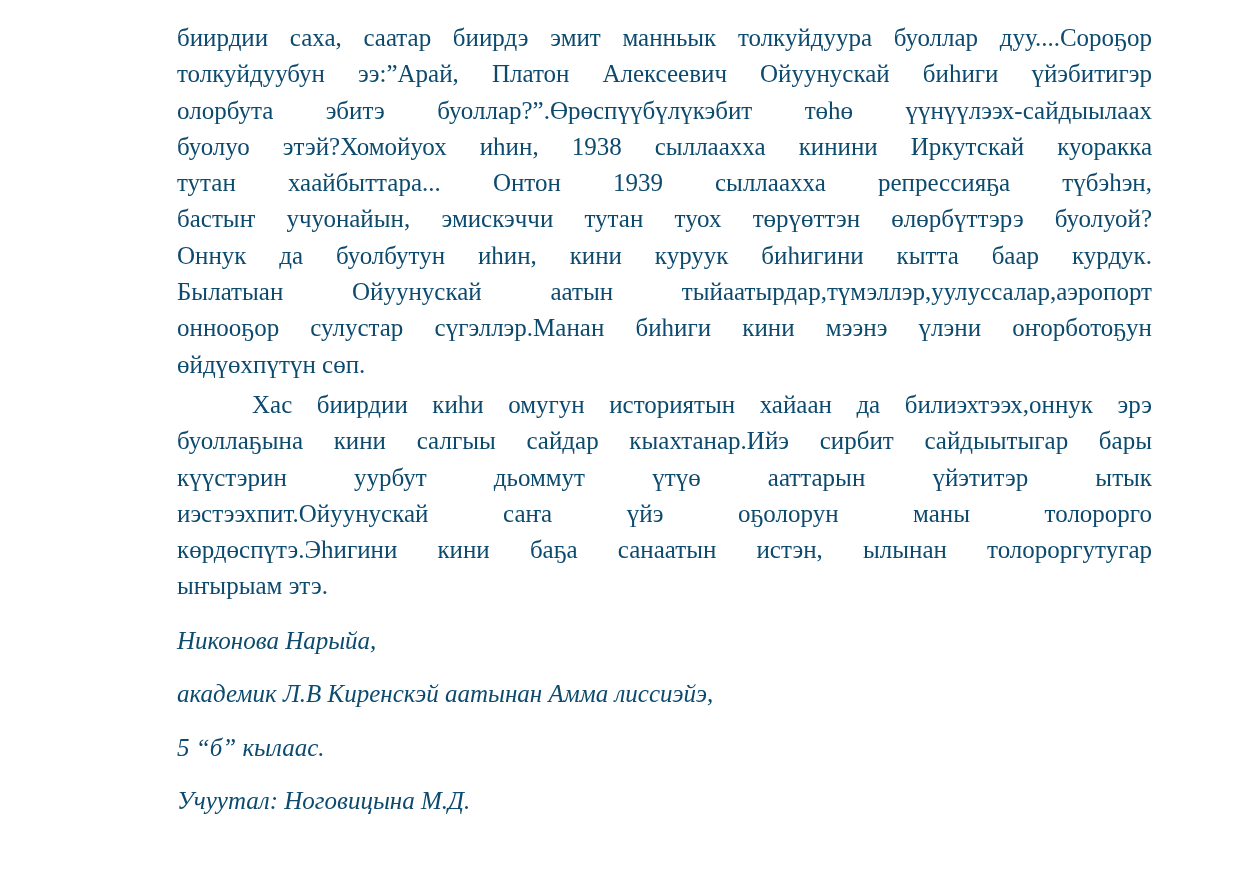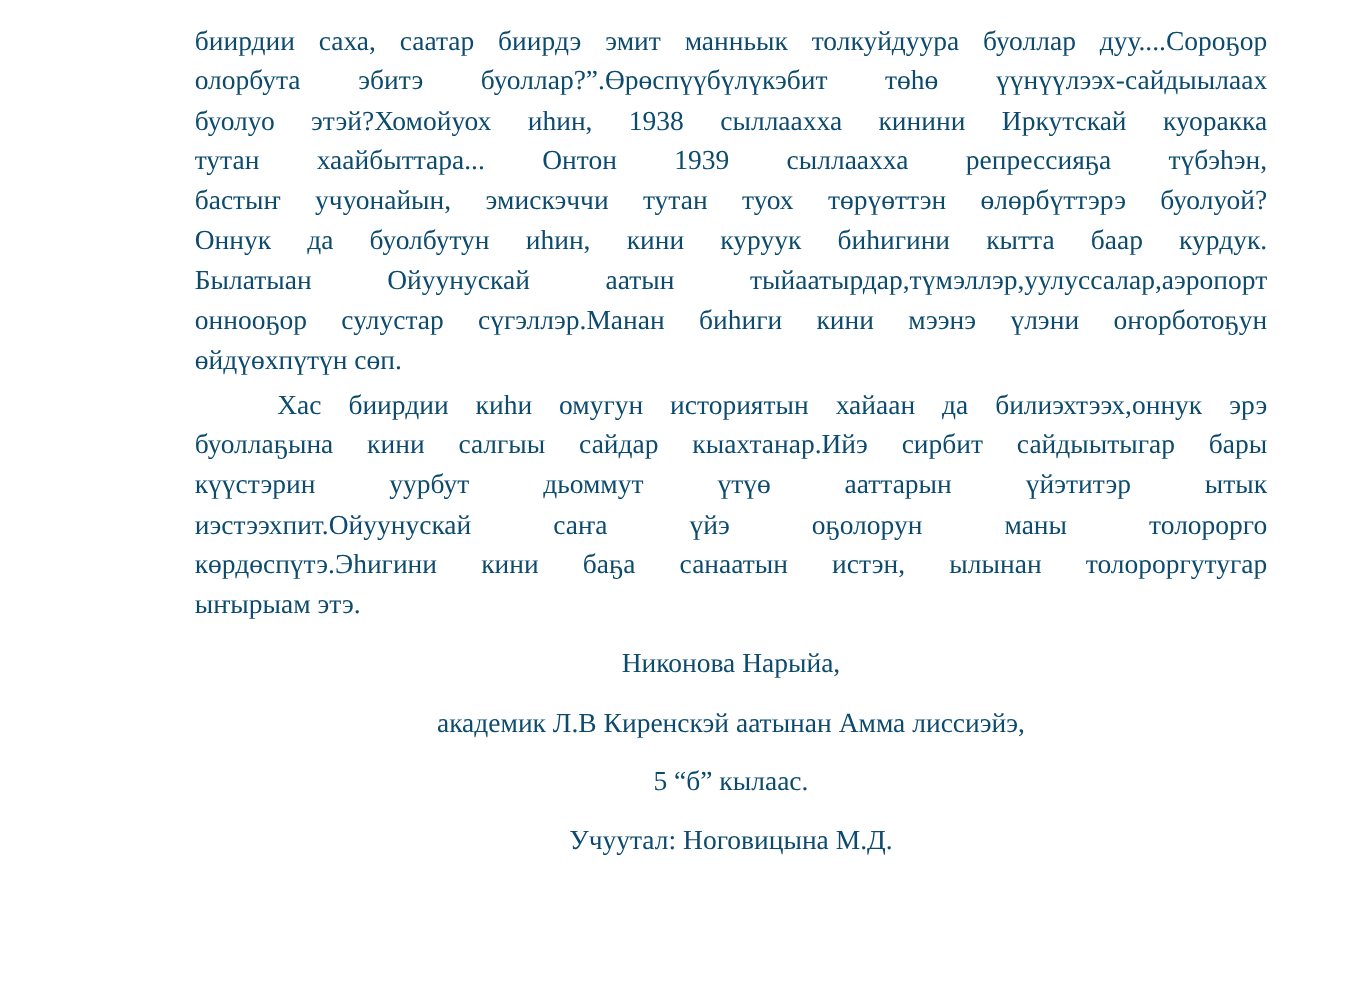--- a/index.html
+++ b/index.html
@@ -11,30 +11,31 @@
   .line {
     display: block; height: 36.3px; line-height: 36.3px; white-space: nowrap;
     text-align: justify; text-align-last: justify;
   }
   .line.last { text-align: center; text-align-last: left; }
   .line.indent { padding-left: 75px; }
   .para1 { }
   .para2 { margin-top: 4px; }
   .signature { margin-top: 18px; }
   .sig-line {
-    display: block; text-align: center; height: 36px; line-height: 36px;
-    margin-bottom: 17.5px; white-space: nowrap;
+    display: block; text-align: left; height: 36px; line-height: 36px;
+    margin-bottom: 17.5px; white-space: nowrap; font-style: italic;
   }
 </style>
 </head>
 <body>
 
 <div class="page">
   <div class="para1">
     <span class="line">биирдии саха, саатар биирдэ эмит манньык толкуйдуура буоллар дуу....Сороҕор</span>
+    <span class="line">толкуйдуубун ээ:”Арай, Платон Алексеевич Ойуунускай биһиги үйэбитигэр</span>
     <span class="line">олорбута эбитэ буоллар?”.Өрөспүүбүлүкэбит төһө үүнүүлээх-сайдыылаах</span>
     <span class="line">буолуо этэй?Хомойуох иһин, 1938 сыллаахха кинини Иркутскай куоракка</span>
     <span class="line">тутан хаайбыттара... Онтон 1939 сыллаахха репрессияҕа түбэһэн,</span>
     <span class="line">бастыҥ учуонайын, эмискэччи тутан туох төрүөттэн  өлөрбүттэрэ буолуой?</span>
     <span class="line">Оннук да буолбутун иһин, кини куруук биһигини кытта баар курдук.</span>
     <span class="line">Былатыан Ойуунускай аатын тыйаатырдар,түмэллэр,уулуссалар,аэропорт</span>
     <span class="line">оннооҕор сулустар сүгэллэр.Манан биһиги кини мээнэ үлэни оҥорботоҕун</span>
     <span class="line last">өйдүөхпүтүн сөп.</span>
   </div>
 

